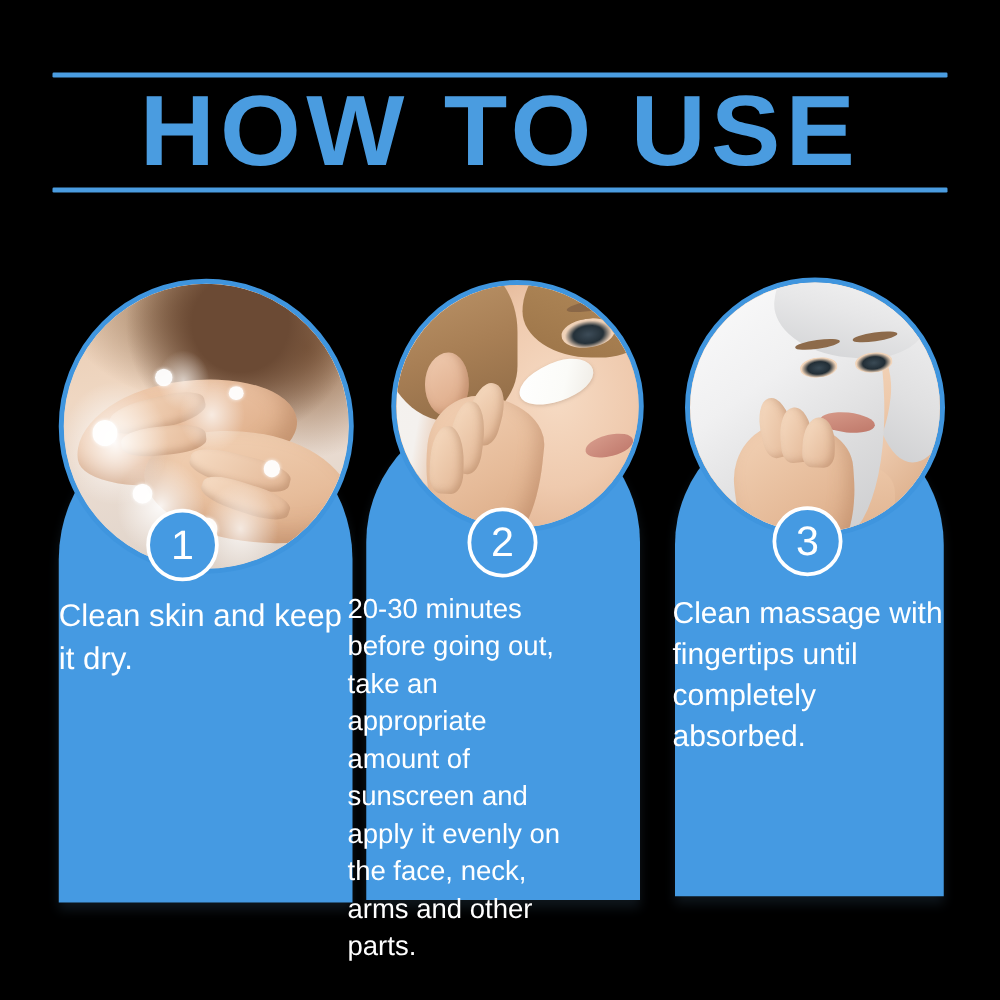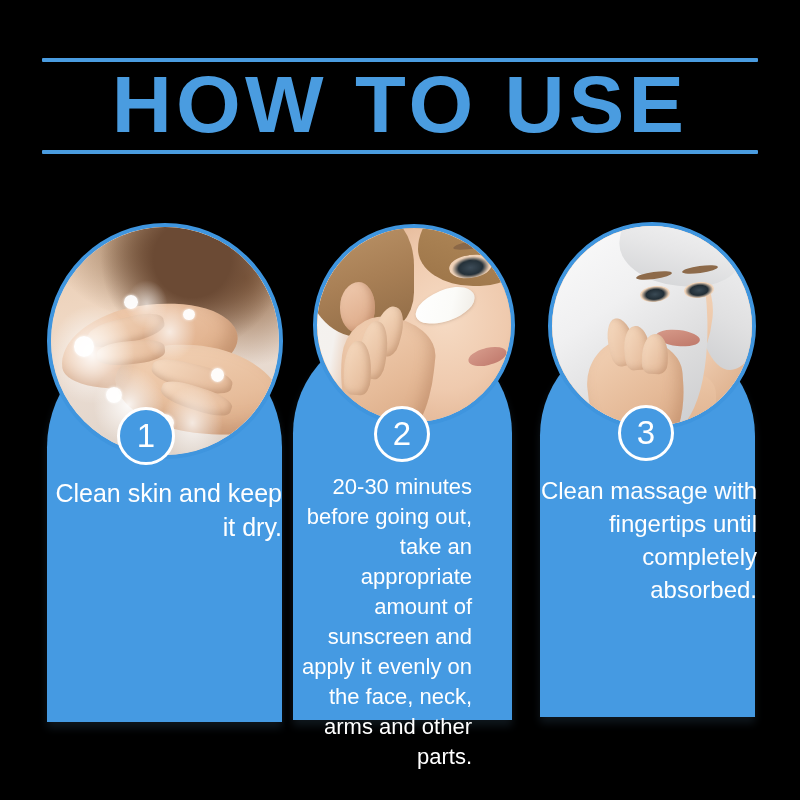--- a/index.html
+++ b/index.html
@@ -322,30 +322,30 @@
   }
   .badge span { display: block; }
   .badge-1 { left: 117px; top: 407px; width: 58px; height: 58px; line-height: 52px; }
   .badge-2 { left: 374px; top: 406px; width: 56px; height: 56px; line-height: 50px; }
   .badge-3 { left: 618px; top: 405px; width: 56px; height: 56px; line-height: 50px; }
 
   
   .caption {
     position: absolute;
     color: #ffffff;
-    text-align: right;
+    text-align: left;
     font-family: "Liberation Sans", sans-serif;
     font-weight: normal;
   }
   .caption-1 {
     left: 47px; top: 476px; width: 235px;
     font-size: 25px; line-height: 34px;
   }
   .caption-2 {
-    left: 293px; top: 472px; width: 179px;
+    left: 278px; top: 472px; width: 179px;
     font-size: 22px; line-height: 30px;
   }
   .caption-3 {
     left: 538px; top: 474px; width: 219px;
     font-size: 24px; line-height: 33px;
   }
 </style>
 </head>
 <body>
 

